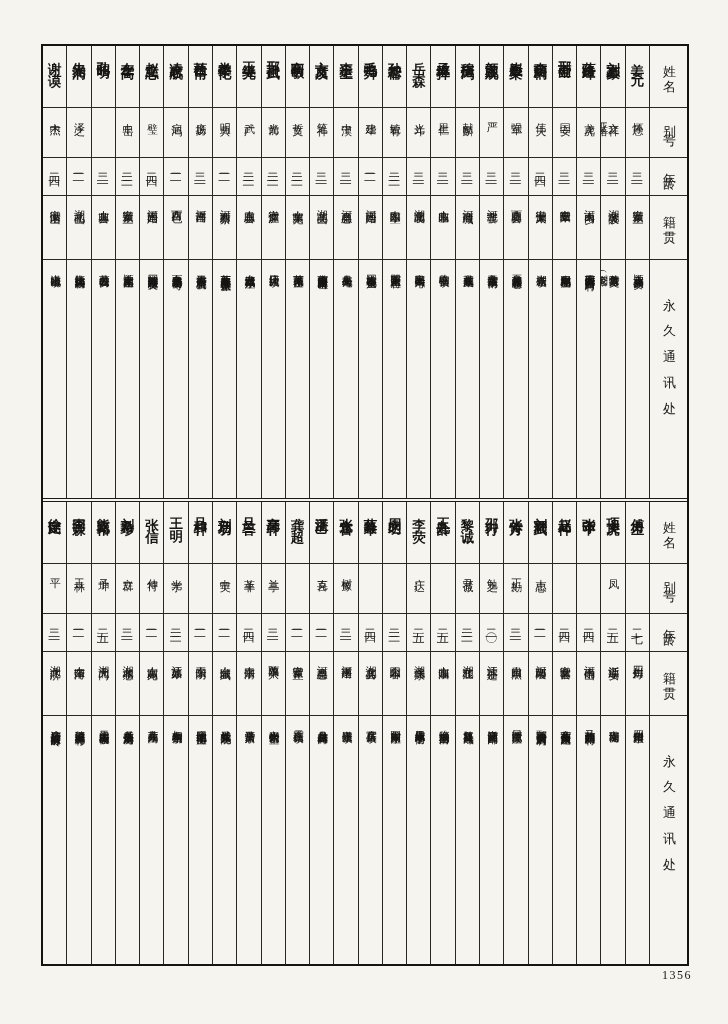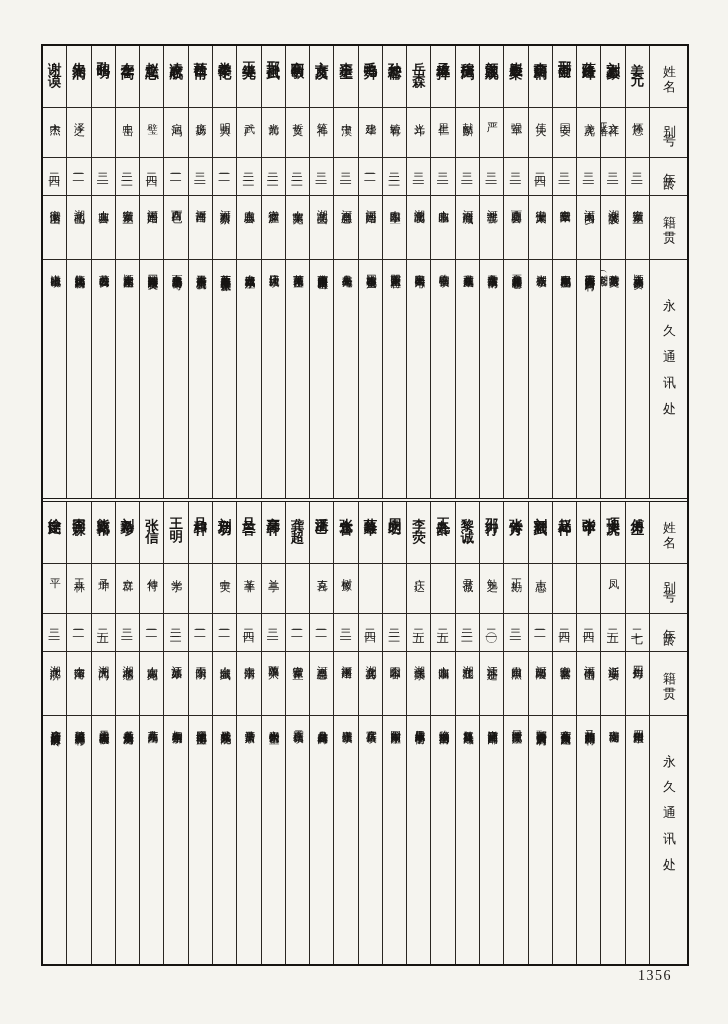--- a/index.html
+++ b/index.html
@@ -42,22 +42,22 @@
   .cell-origin{font-size:11px;padding:5px 6px 0 0;letter-spacing:1px;}
   .cell-address{font-size:10.5px;padding:6px 5px 2px 0;letter-spacing:0.5px;line-height:11.5px;}
   
   .hdr{font-size:13px;padding-right:11px;}
   .hdr-name{letter-spacing:14px;padding-top:9px;}
   .hdr-alias{letter-spacing:9px;padding-top:7px;}
   .hdr-age{letter-spacing:3px;padding-top:5px;}
   .hdr-origin{letter-spacing:15px;padding-top:10px;}
   .hdr-address{letter-spacing:26px;padding-top:27px;}
   .page-number{
-    position:absolute;right:56px;top:968px;
-    font-size:14px;letter-spacing:1.5px;
+    position:absolute;right:36px;top:968px;
+    font-size:12px;letter-spacing:1.5px;
     font-family:"Liberation Serif","DejaVu Serif",serif;
   }
 </style>
 </head>
 <body>
 
 <div class="page-frame">
   <div class="section section-1">
       <div class="col col-header">
         <div class="cell r-name hdr hdr-name">姓名</div>

